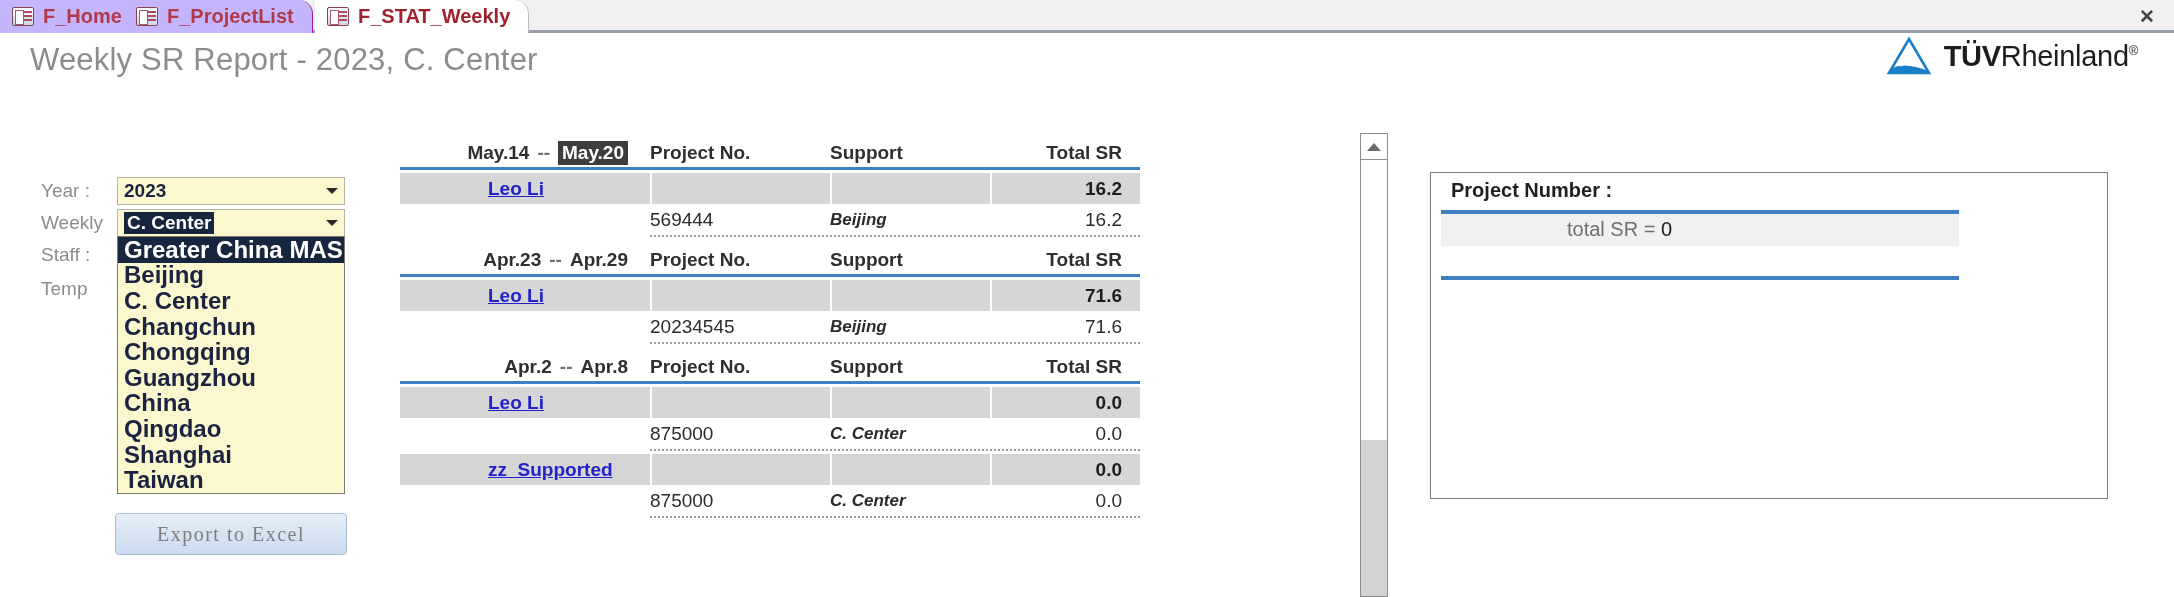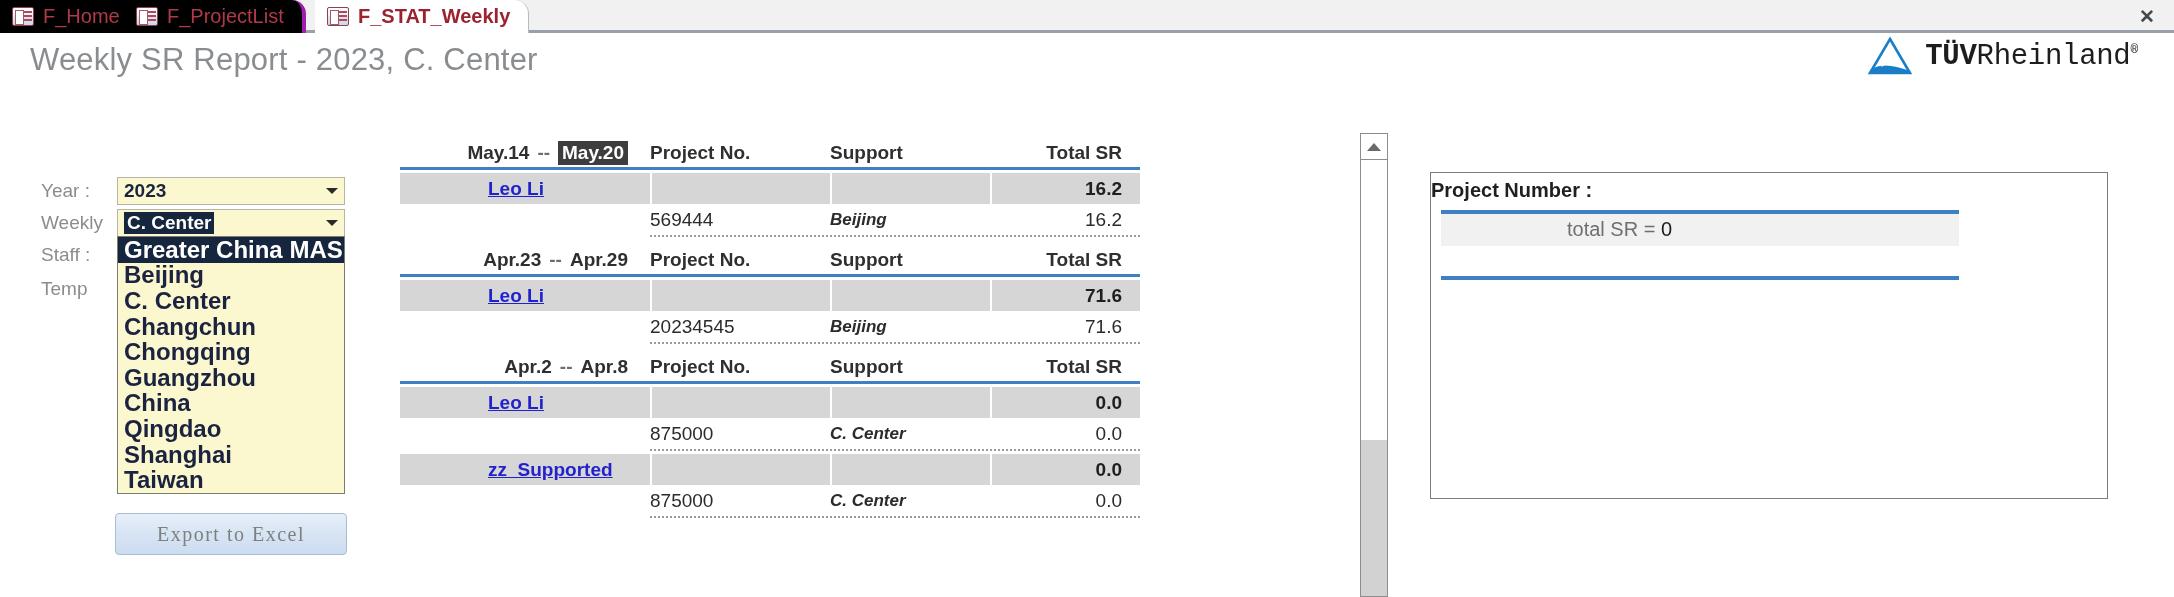--- a/index.html
+++ b/index.html
@@ -17,26 +17,27 @@
     width: 2174px; height: 33px;
     background: #f1f1f1;
     border-bottom: 3px solid #9aa0a8;
   }
   .tab {
     position: absolute; top: 0;
     height: 33px;
     display: flex; align-items: center;
     gap: 9px;
     padding: 0 18px 0 12px;
-    background: #000000;
-    border-right: 4px solid #a21caf;
+    background: #c4b5fd;
+    border-right: 1px solid #a21caf;
     border-top-right-radius: 14px;
     font-size: 20px;
     color: #b03a4a;
     white-space: nowrap;
+    font-weight: bold;
   }
   .tab.active {
     background: #ffffff;
     font-weight: bold;
     color: #9c2230;
     border-right: 1px solid #b9bbbe;
     z-index: 5;
   }
   .tab-icon {
     width: 22px; height: 19px;
@@ -75,21 +76,20 @@
     white-space: nowrap;
   }
   .logo {
     position: absolute; right: 36px; top: 36px;
     display: flex; align-items: center; gap: 12px;
   }
   .logo-mark { width: 46px; height: 40px; }
   .logo-text {
     font-size: 29px; color: #1d1d1d; white-space: nowrap;
     letter-spacing: -0.3px;
-    font-family: Liberation Mono, monospace;
   }
   .logo-text b { font-weight: bold; }
   .logo-text sup { font-size: 13px; vertical-align: super; }
 
   
   .filters { position: absolute; left: 11px; top: 0; width: 340px; height: 597px; }
   .filter-row {
     position: absolute; left: 30px;
     display: flex; align-items: center;
     height: 28px;
@@ -215,21 +215,21 @@
   .vscroll-empty { position:absolute; left:0; top:279px; width:26px; bottom:0; background:#d2d2d2; }
 
   
   .detail-panel {
     position: absolute; left: 1430px; top: 172px;
     width: 678px; height: 327px;
     background: #ffffff;
     border: 1px solid #7c7c7c;
   }
   .dp-title {
-    position: absolute; left: 0; top: 6px;
+    position: absolute; left: 20px; top: 6px;
     font-size: 20px; font-weight: bold; color: #1f1f1f;
   }
   .dp-rule1 { position: absolute; left: 10px; top: 37px; width: 518px; height: 4px; background: #3f7fc4; }
   .dp-band  { position: absolute; left: 10px; top: 41px; width: 518px; height: 32px; background: #f1f1f1; }
   .dp-band-text { position: absolute; left: 136px; top: 45px; font-size: 20px; color: #6f6f6f; }
   .dp-band-text b { color: #1b1b1b; font-weight: normal; }
   .dp-rule2 { position: absolute; left: 10px; top: 103px; width: 518px; height: 4px; background: #3f7fc4; }
 </style>
 </head>
 <body>

